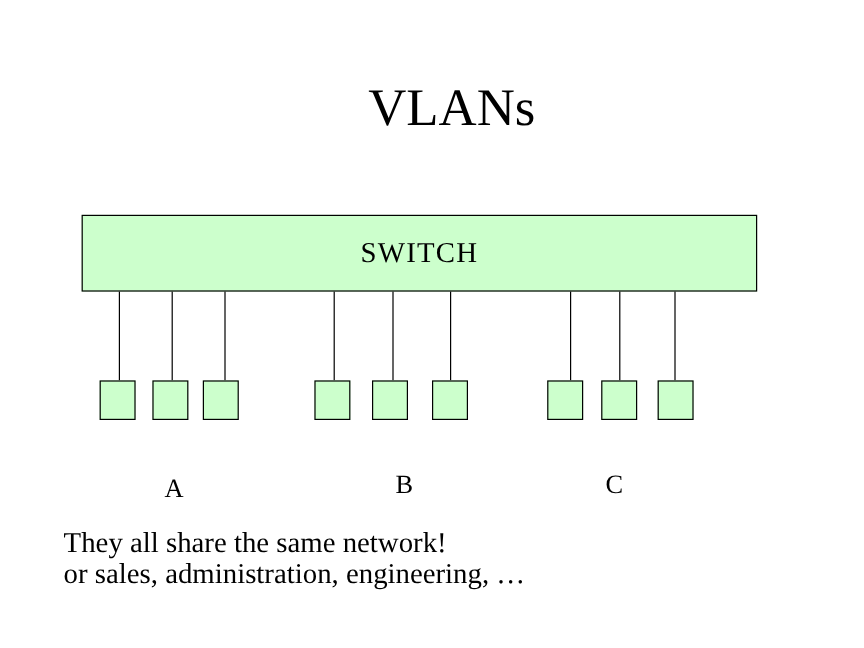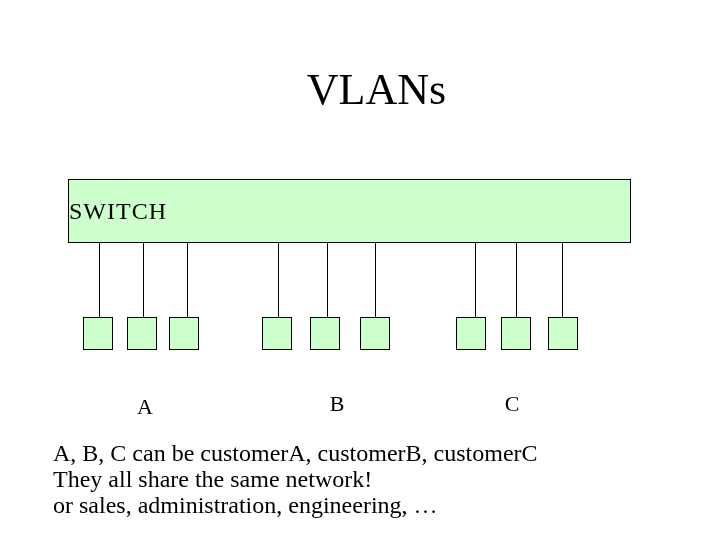--- a/index.html
+++ b/index.html
@@ -30,20 +30,21 @@
   .switch-box {
     position: absolute;
     left: 68px;
     top: 179px;
     width: 563px;
     height: 64px;
     background: #ccffcc;
     border: 1px solid #000000;
     display: flex;
     align-items: center;
+    justify-content: center;
   }
   .switch-label {
     font-size: 24px;
     letter-spacing: 1px;
   }
   .port-line {
     position: absolute;
     top: 243px;
     width: 1px;
     height: 74px;
@@ -105,18 +106,17 @@
 
   <div class="host-box" style="left:456px"></div>
   <div class="host-box" style="left:501px"></div>
   <div class="host-box" style="left:548px"></div>
 
   <div class="group-label" style="left:145px; top:394px">A</div>
   <div class="group-label" style="left:337px">B</div>
   <div class="group-label" style="left:512px">C</div>
 
   <div class="body-text">
-    <div>A, B, C can be customerA, customerB, customerC</div>
     <div>They all share the same network!</div>
     <div>or sales, administration, engineering, …</div>
   </div>
 
 </div>
 
 </body></html>

